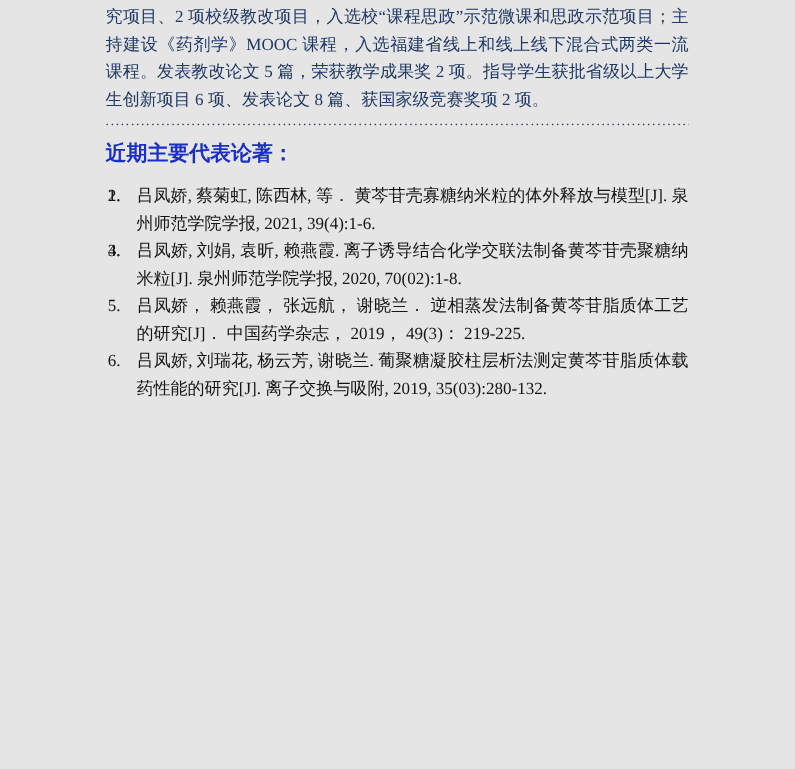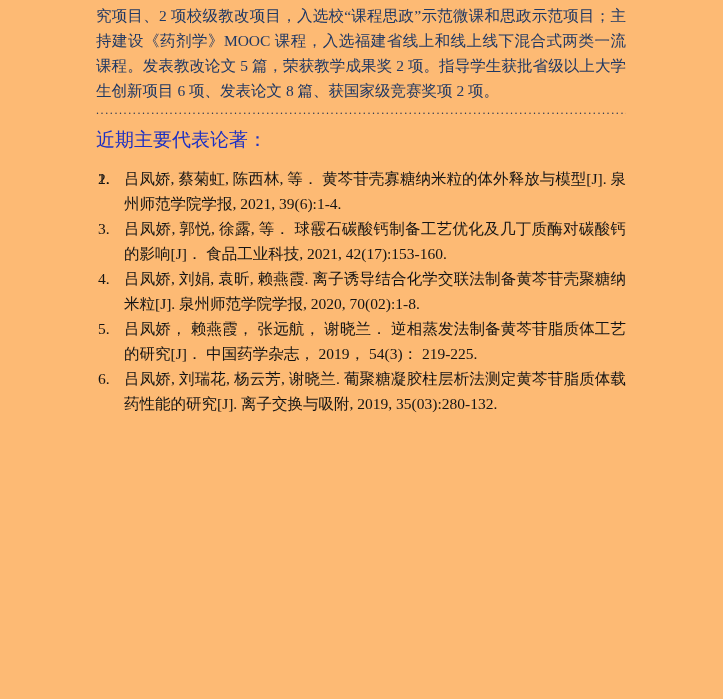--- a/index.html
+++ b/index.html
@@ -11,21 +11,21 @@
     width: 723px;
     height: 699px;
     overflow: hidden;
     font-family: "Liberation Serif", "DejaVu Serif", serif;
   }
   .page {
     box-sizing: border-box;
     width: 723px;
     height: 699px;
     padding: 3px 97px 0 96px;
-    background: #fdba74;
+    background: #e5e5e5;
   }
   .intro {
     margin: 0;
     font-size: 15.5px;
     line-height: 25px;
     color: #1f3864;
     text-align: justify;
     text-justify: inter-ideograph;
   }
   .sep {
@@ -34,21 +34,21 @@
     line-height: 11px;
     font-size: 12px;
     letter-spacing: 1.6px;
     color: #2b3a55;
     white-space: nowrap;
     overflow: hidden;
   }
   .heading {
     margin: 9px 0 0 0;
     font-family: "Liberation Sans", "DejaVu Sans", sans-serif;
-    font-weight: normal;
+    font-weight: bold;
     font-size: 19px;
     line-height: 26px;
     color: #1b2fc4;
   }
   .pubs {
     list-style: none;
     margin: 13px 0 0 0;
     padding: 0;
   }
   .pub {
@@ -71,19 +71,19 @@
 
 <div class="page">
   <p class="intro" style="color: rgb(31, 56, 100);">究项目、2 项校级教改项目，入选校“课程思政”示范微课和思政示范项目；主持建设《药剂学》MOOC 课程，入选福建省线上和线上线下混合式两类一流课程。发表教改论文 5 篇，荣获教学成果奖 2 项。指导学生获批省级以上大学生创新项目 6 项、发表论文 8 篇、获国家级竞赛奖项 2 项。</p>
 
   <div class="sep">....................................................................................................................................................................</div>
 
   <h2 class="heading" style="color: rgb(27, 47, 196);">近期主要代表论著：</h2>
 
   <ol class="pubs" id="pub-list">
       <li class="pub" style="color: rgb(20, 20, 20);"><span class="num">1.</span></li>
-      <li class="pub" style="color: rgb(20, 20, 20);"><span class="num">2.</span><span>吕凤娇, 蔡菊虹, 陈西林, 等． 黄芩苷壳寡糖纳米粒的体外释放与模型[J]. 泉州师范学院学报, 2021, 39(6):1-4.</span></li>
-      <li class="pub" style="color: rgb(20, 20, 20);"><span class="num">3.</span><span>吕凤娇, 郭悦, 徐露, 等． 球霰石碳酸钙制备工艺优化及几丁质酶对碳酸钙的影响[J]． 食品工业科技, 2021, 42(17):153-160.</span></li>
+      <li class="pub" style="color: rgb(20, 20, 20);"><span class="num">2.</span><span>吕凤娇, 蔡菊虹, 陈西林, 等． 黄芩苷壳寡糖纳米粒的体外释放与模型[J]. 泉州师范学院学报, 2021, 39(4):1-6.</span></li>
+      <li class="pub" style="color: rgb(20, 20, 20);"><span class="num">3.</span></li>
       <li class="pub" style="color: rgb(20, 20, 20);"><span class="num">4.</span><span>吕凤娇, 刘娟, 袁昕, 赖燕霞. 离子诱导结合化学交联法制备黄芩苷壳聚糖纳米粒[J]. 泉州师范学院学报, 2020, 70(02):1-8.</span></li>
-      <li class="pub" style="color: rgb(20, 20, 20);"><span class="num">5.</span><span>吕凤娇， 赖燕霞， 张远航， 谢晓兰． 逆相蒸发法制备黄芩苷脂质体工艺的研究[J]． 中国药学杂志， 2019， 54(3)： 219-225.</span></li>
+      <li class="pub" style="color: rgb(20, 20, 20);"><span class="num">5.</span><span>吕凤娇， 赖燕霞， 张远航， 谢晓兰． 逆相蒸发法制备黄芩苷脂质体工艺的研究[J]． 中国药学杂志， 2019， 49(3)： 219-225.</span></li>
       <li class="pub" style="color: rgb(20, 20, 20);"><span class="num">6.</span><span>吕凤娇, 刘瑞花, 杨云芳, 谢晓兰. 葡聚糖凝胶柱层析法测定黄芩苷脂质体载药性能的研究[J]. 离子交换与吸附, 2019, 35(03):280-132.</span></li>
     </ol>
 </div>
 
 </body></html>

